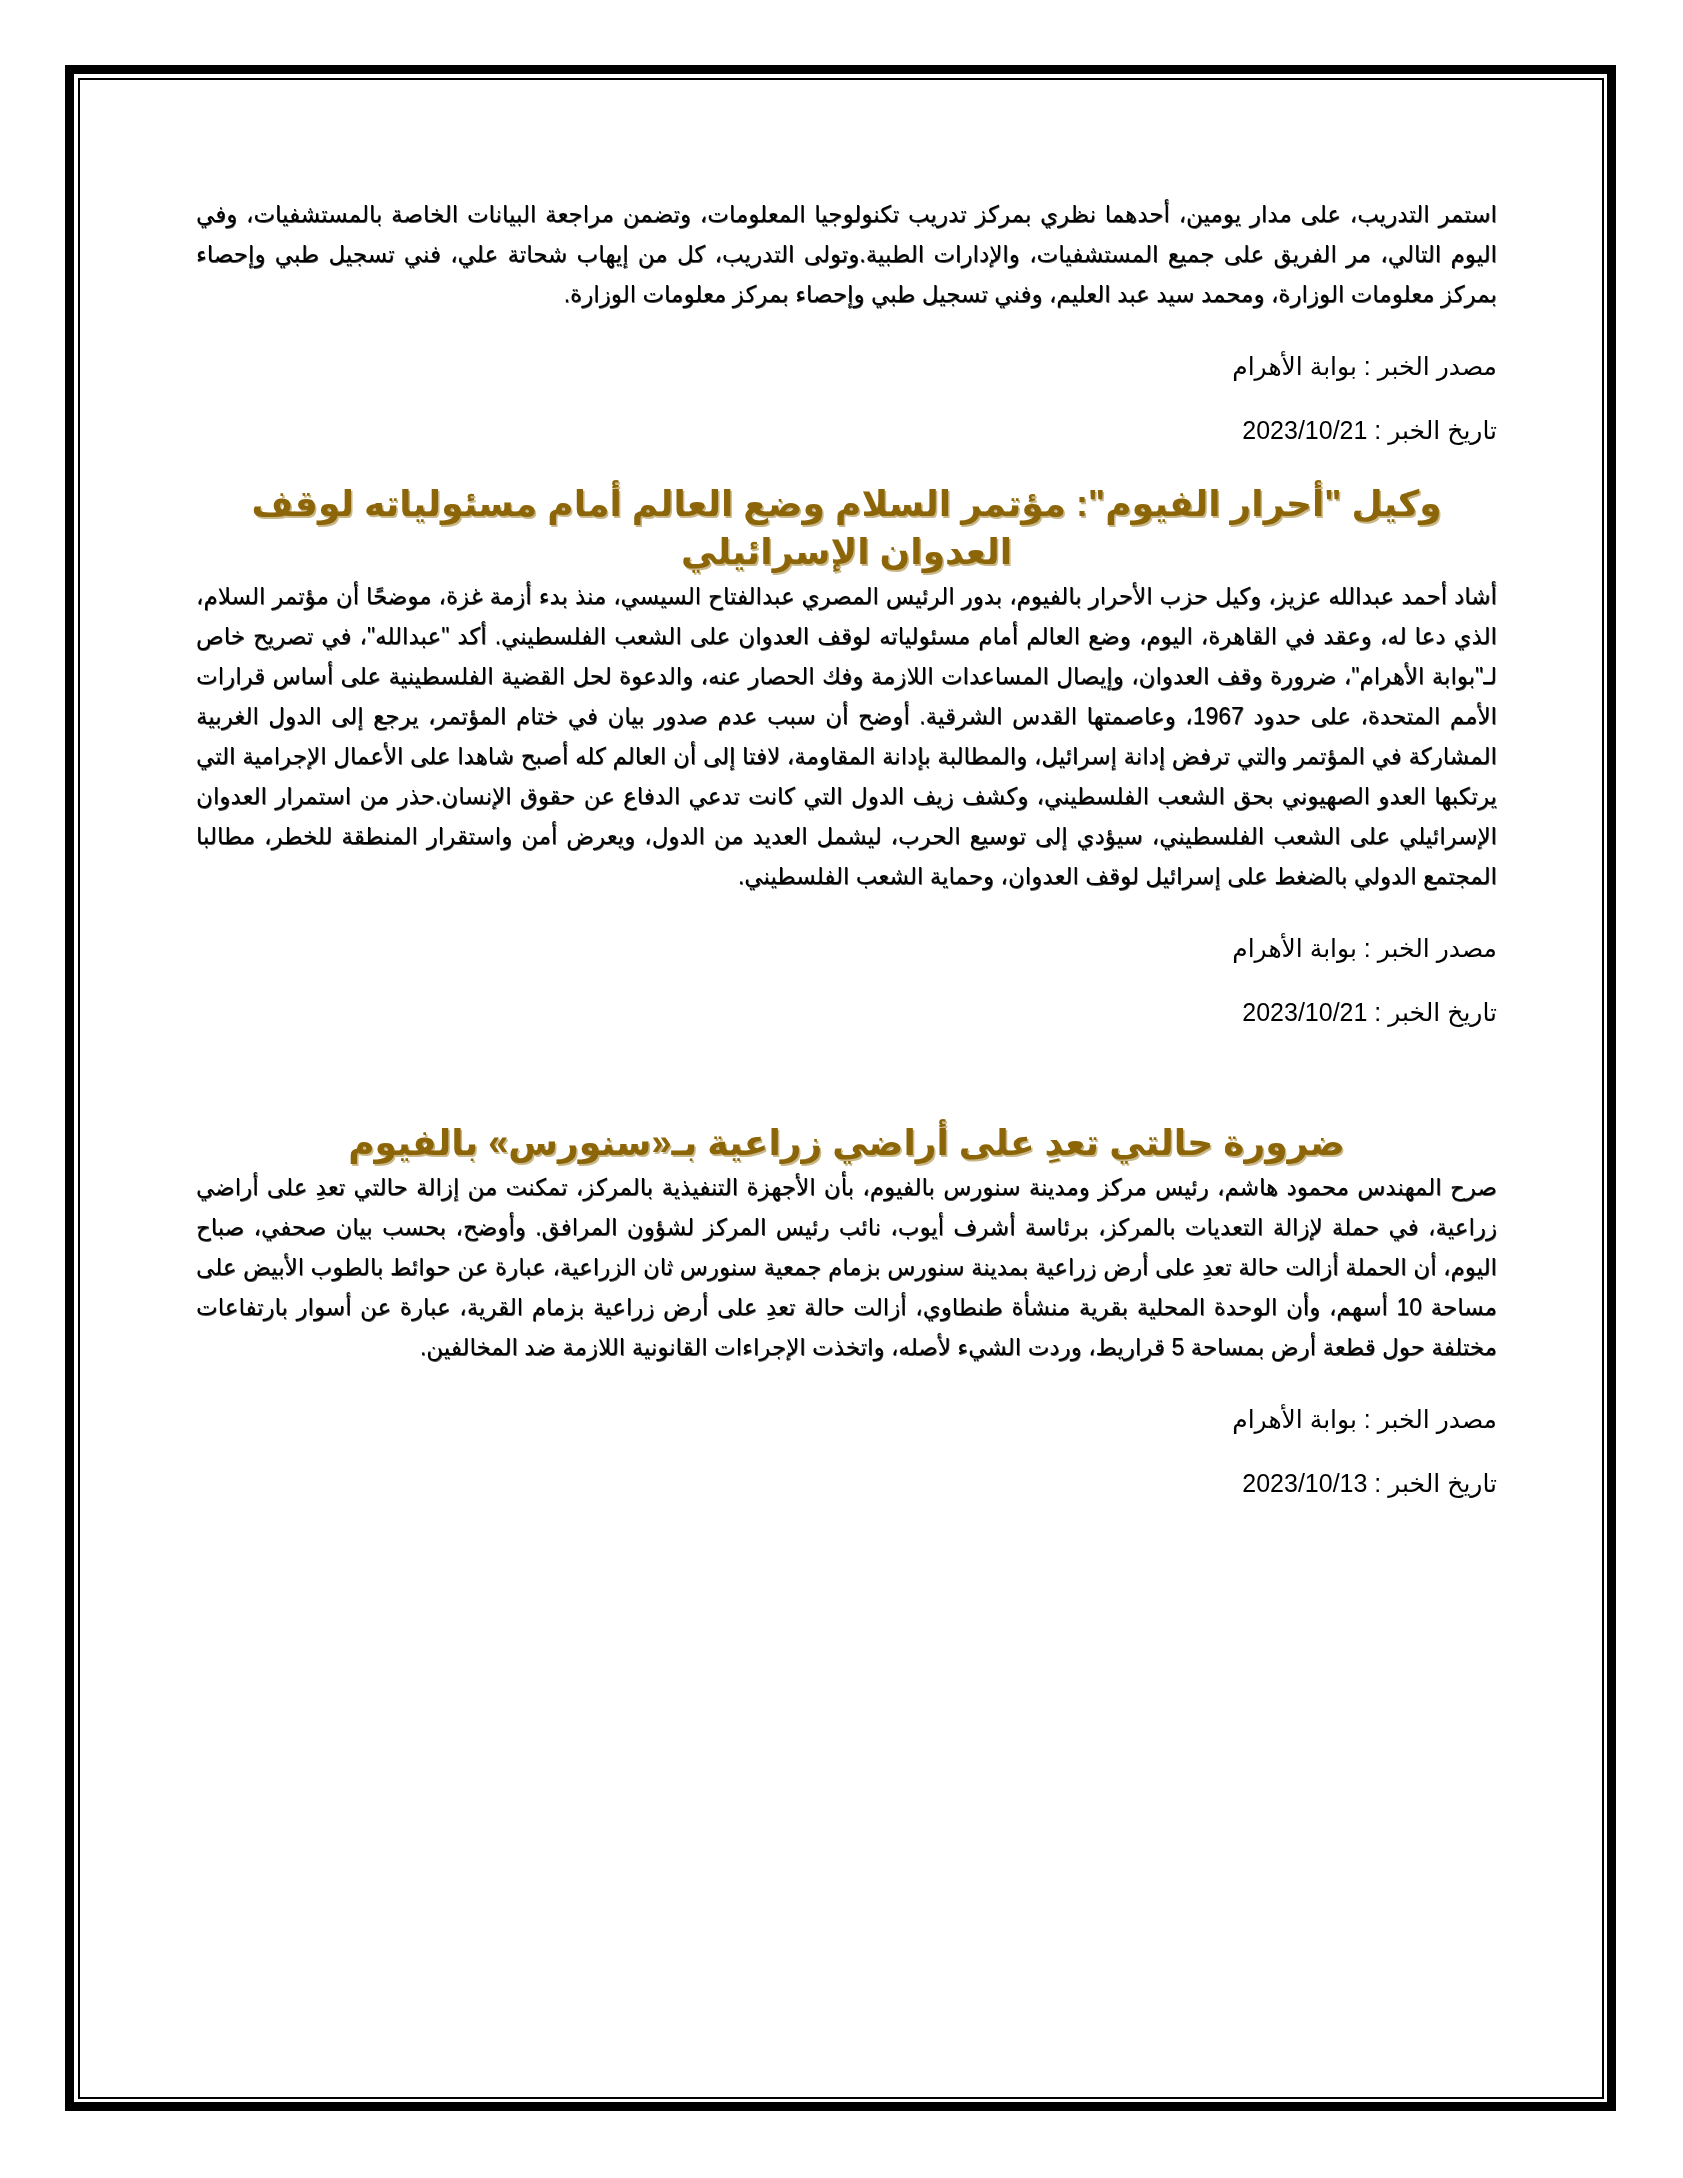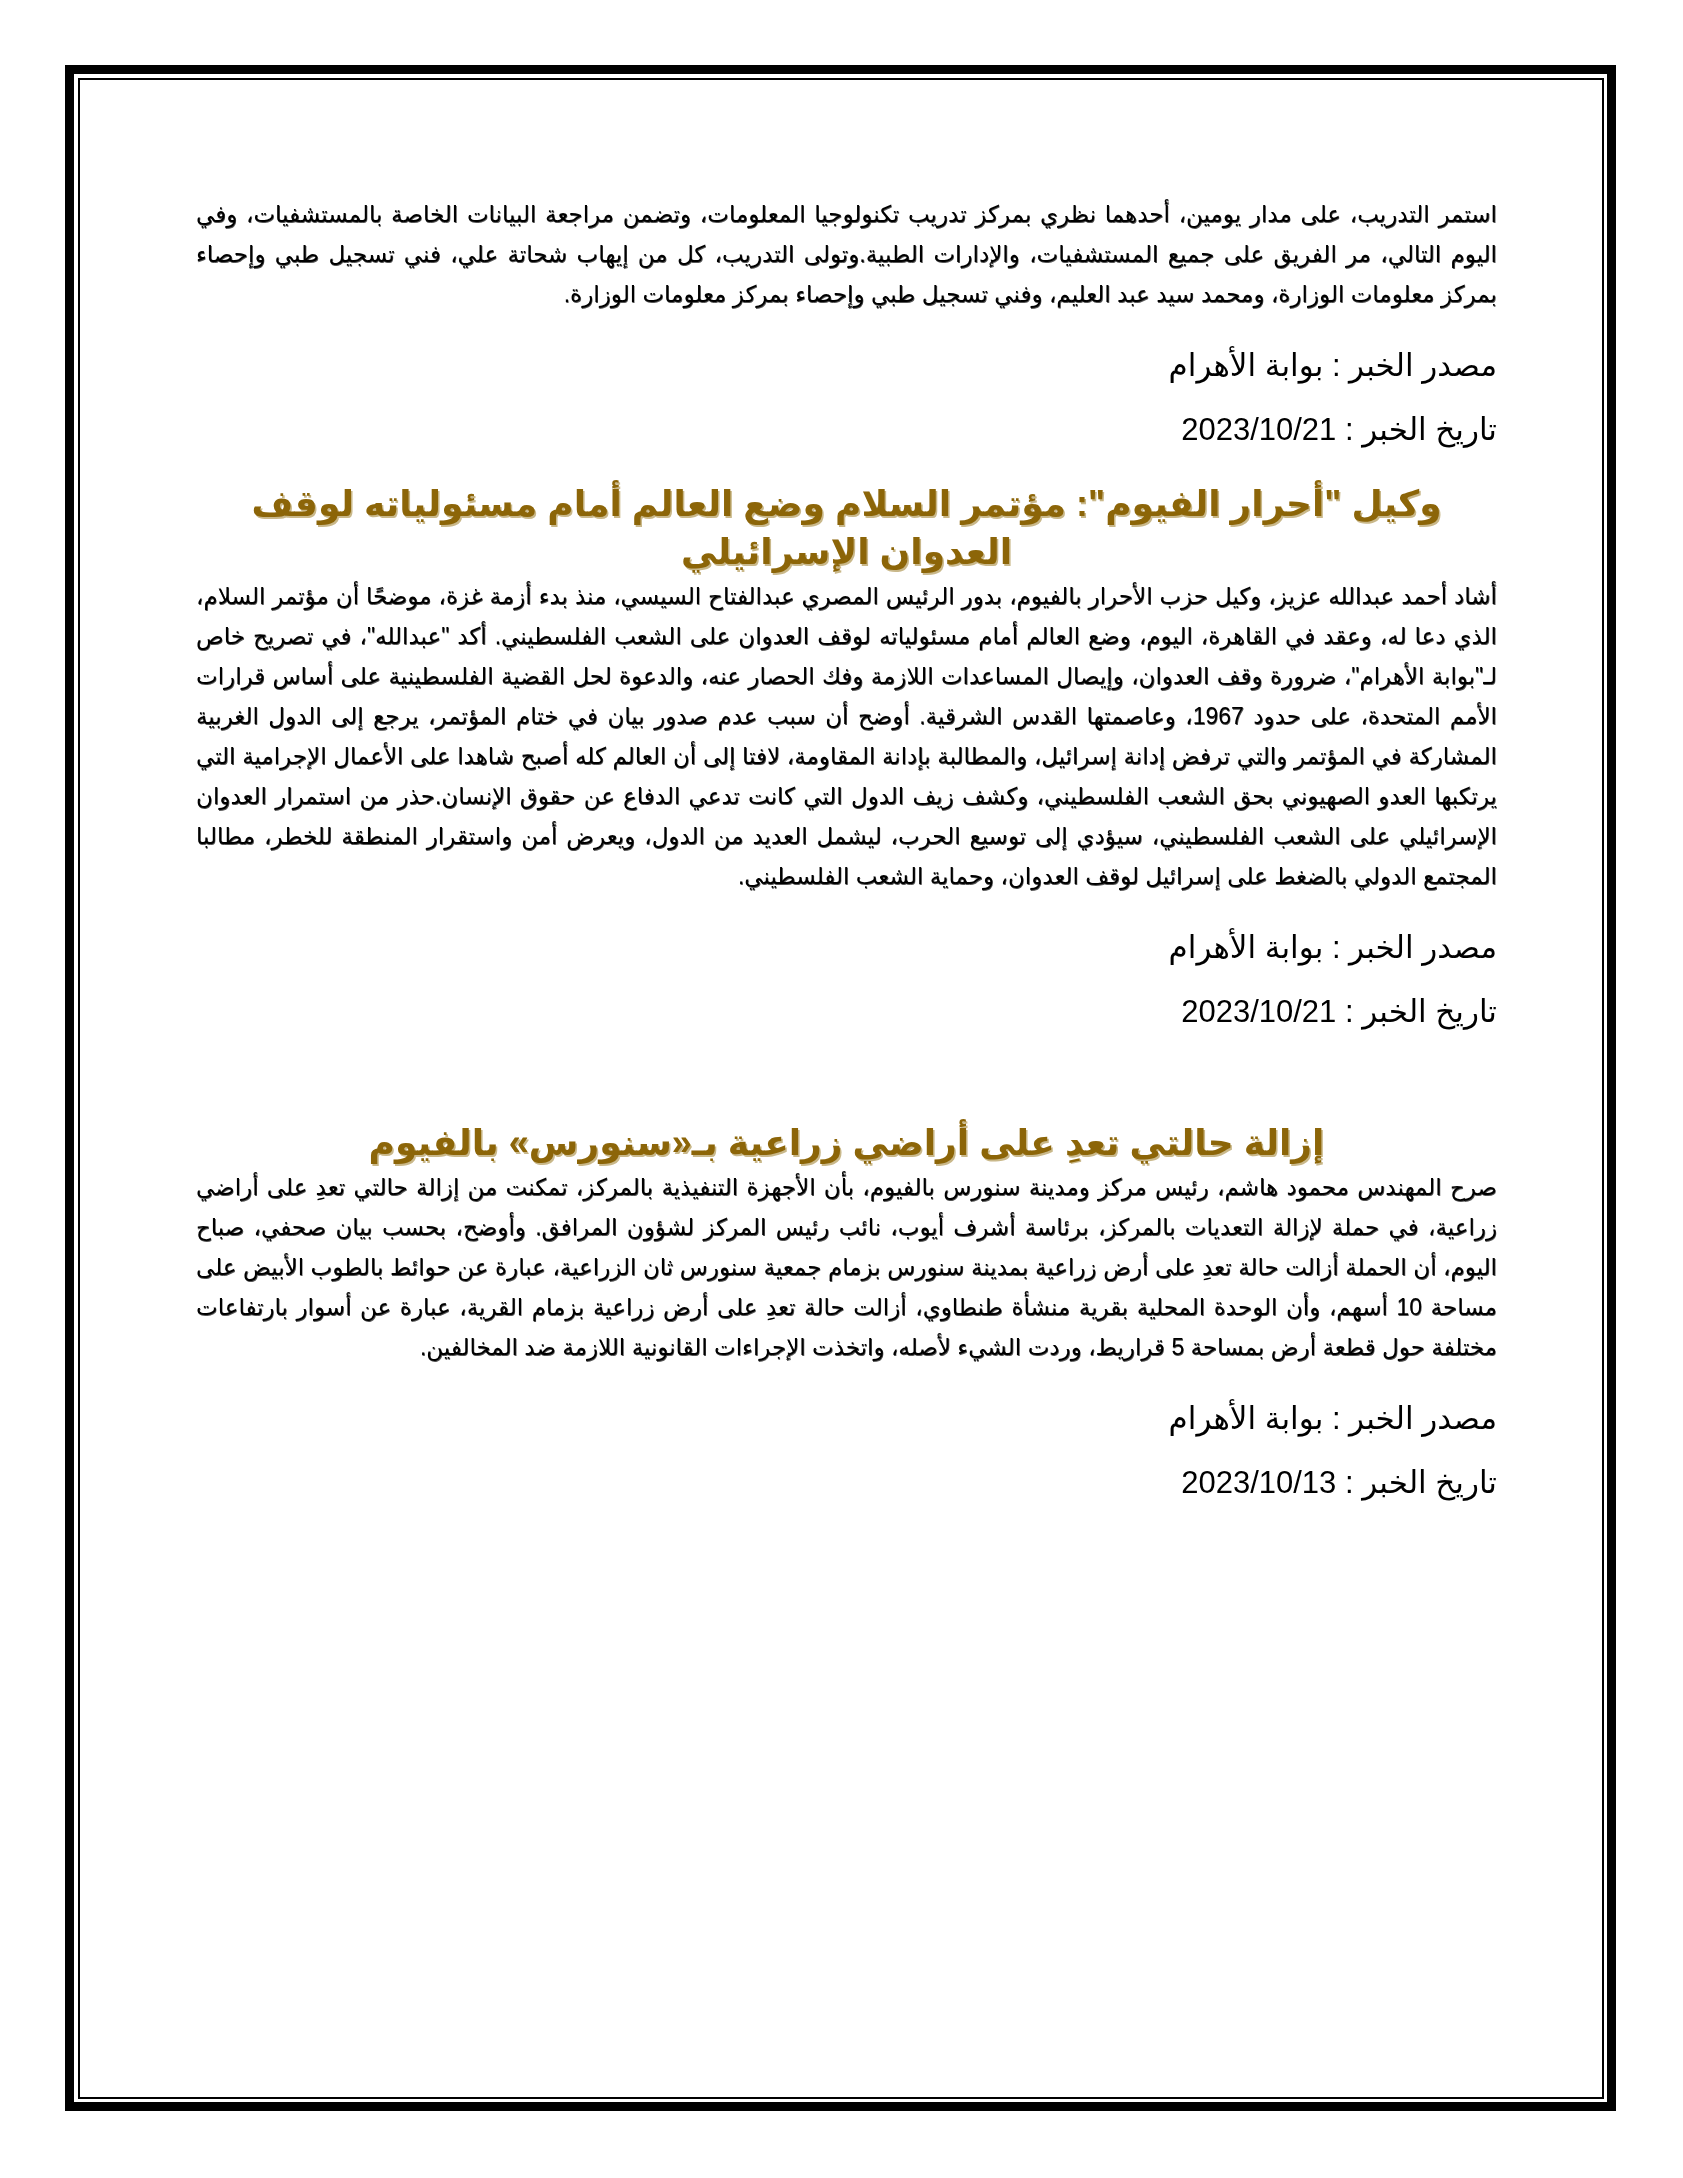--- a/index.html
+++ b/index.html
@@ -16,21 +16,21 @@
     position: absolute; left: 196px; top: 194px; width: 1301px;
     direction: rtl; text-align: justify;
     font-family: "Liberation Sans", "DejaVu Sans", sans-serif;
     color: #000;
   }
   .body-text {
     font-size: 23px; line-height: 40px; margin: 0;
     text-align: justify; text-align-last: right;
     text-shadow: 0.6px 0.6px 0 #555;
   }
-  .meta { font-size: 31px; line-height: 40px; margin: 0; text-align: right; }
+  .meta { font-size: 25px; line-height: 40px; margin: 0; text-align: right; }
   .meta-source { margin-top: 32px; }
   .meta-date { margin-top: 24px; }
   .article-title {
     font-size: 36px; line-height: 48px; margin: 0; text-align: center;
     color: #8c6508; font-weight: bold;
     text-shadow: 1.5px 1.5px 0 #c9b88a;
   }
   .a2-title { margin-top: 30px; }
   .a3-title { margin-top: 87px; }
   .a2-body, .a3-body { margin-top: 0; }
@@ -50,20 +50,20 @@
   </section>
 
   <section>
     <h2 class="article-title a2-title">وكيل "أحرار الفيوم": مؤتمر السلام وضع العالم أمام مسئولياته لوقف العدوان الإسرائيلي</h2>
     <p class="body-text a2-body">أشاد أحمد عبدالله عزيز، وكيل حزب الأحرار بالفيوم، بدور الرئيس المصري عبدالفتاح السيسي، منذ بدء أزمة غزة، موضحًا أن مؤتمر السلام، الذي دعا له، وعقد في القاهرة، اليوم، وضع العالم أمام مسئولياته لوقف العدوان على الشعب الفلسطيني. أكد "عبدالله"، في تصريح خاص لـ"بوابة الأهرام"، ضرورة وقف العدوان، وإيصال المساعدات اللازمة وفك الحصار عنه، والدعوة لحل القضية الفلسطينية على أساس قرارات الأمم المتحدة، على حدود 1967، وعاصمتها القدس الشرقية. أوضح أن سبب عدم صدور بيان في ختام المؤتمر، يرجع إلى الدول الغربية المشاركة في المؤتمر والتي ترفض إدانة إسرائيل، والمطالبة بإدانة المقاومة، لافتا إلى أن العالم كله أصبح شاهدا على الأعمال الإجرامية التي يرتكبها العدو الصهيوني بحق الشعب الفلسطيني، وكشف زيف الدول التي كانت تدعي الدفاع عن حقوق الإنسان.حذر من استمرار العدوان الإسرائيلي على الشعب الفلسطيني، سيؤدي إلى توسيع الحرب، ليشمل العديد من الدول، ويعرض أمن واستقرار المنطقة للخطر، مطالبا المجتمع الدولي بالضغط على إسرائيل لوقف العدوان، وحماية الشعب الفلسطيني.</p>
     <p class="meta meta-source">مصدر الخبر : بوابة الأهرام</p>
     <p class="meta meta-date">تاريخ الخبر : 2023/10/21</p>
   </section>
 
   <section>
-    <h2 class="article-title a3-title">إزالة حالتي تعدِ على أراضي زراعية بـ«سنورس» بالفيوم</h2>
+    <h2 class="article-title a3-title">ضرورة حالتي تعدِ على أراضي زراعية بـ«سنورس» بالفيوم</h2>
     <p class="body-text a3-body">صرح المهندس محمود هاشم، رئيس مركز ومدينة سنورس بالفيوم، بأن الأجهزة التنفيذية بالمركز، تمكنت من إزالة حالتي تعدِ على أراضي زراعية، في حملة لإزالة التعديات بالمركز، برئاسة أشرف أيوب، نائب رئيس المركز لشؤون المرافق. وأوضح، بحسب بيان صحفي، صباح اليوم، أن الحملة أزالت حالة تعدِ على أرض زراعية بمدينة سنورس بزمام جمعية سنورس ثان الزراعية، عبارة عن حوائط بالطوب الأبيض على مساحة 10 أسهم، وأن الوحدة المحلية بقرية منشأة طنطاوي، أزالت حالة تعدِ على أرض زراعية بزمام القرية، عبارة عن أسوار بارتفاعات مختلفة حول قطعة أرض بمساحة 5 قراريط، وردت الشيء لأصله، واتخذت الإجراءات القانونية اللازمة ضد المخالفين.</p>
     <p class="meta meta-source">مصدر الخبر : بوابة الأهرام</p>
     <p class="meta meta-date">تاريخ الخبر : 2023/10/13</p>
   </section>
 
 </div>
 
 
 </body></html>

